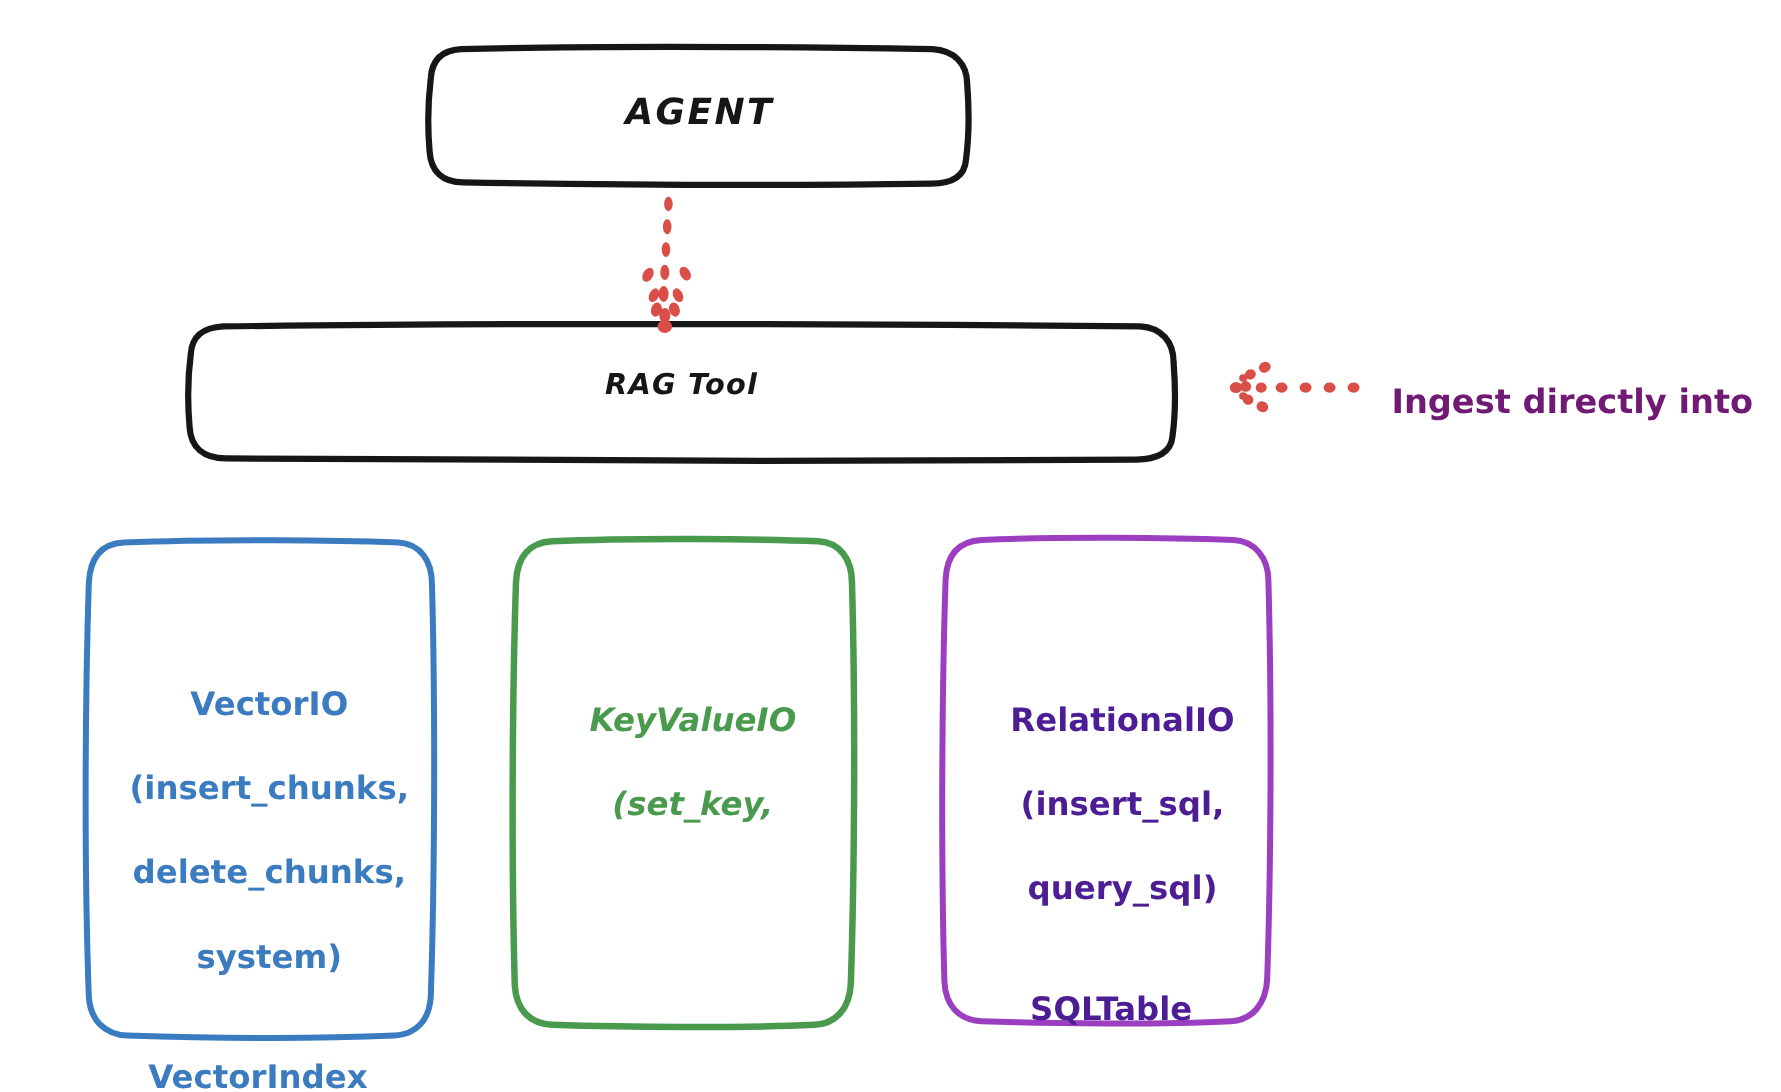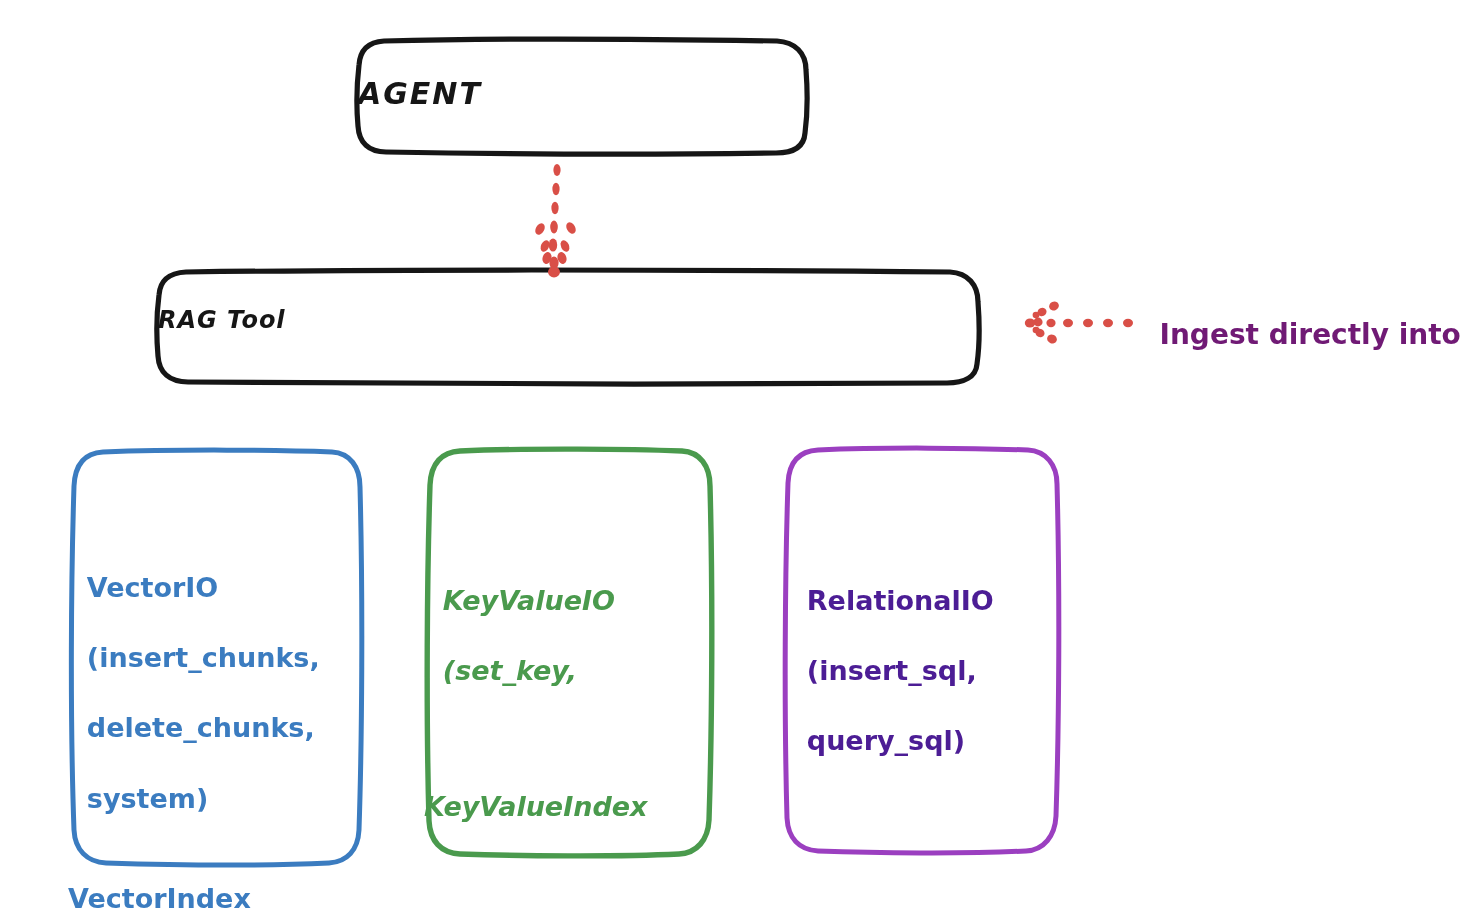--- a/index.html
+++ b/index.html
@@ -18,20 +18,21 @@
   #canvas {
     position: absolute;
     left: 0;
     top: 0;
     width: 1484px;
     height: 910px;
   }
 
   .node-label {
     position: absolute;
+    text-align: center;
     pointer-events: none;
     white-space: pre;
     line-height: 1.18;
   }
 
   
   .hdr-label {
     font-family: "DejaVu Sans", sans-serif;
     font-style: italic;
     font-weight: 700;
@@ -192,24 +193,24 @@
   <span>VectorIO</span><br>
   <span>(insert_chunks,</span><br>
   <span>delete_chunks,</span><br>
   <span>system)</span>
   <span class="idx">VectorIndex</span>
 </div>
 
 <div class="node-label store-label" id="keyvalueio-label">
   <span>KeyValueIO</span><br>
   <span>(set_key,</span><br>
-  <span class="idx">KeyValueIndex</span>
 </div>
 
 <div class="node-label store-label" id="relationalio-label">
   <span>RelationalIO</span><br>
   <span>(insert_sql,</span><br>
   <span>query_sql)</span>
+  <span class="idx">SQLTable</span>
 </div>
 
 <div class="node-label" id="annotation-label">
   <span>Ingest directly into</span>
 </div>
 
 </body></html>

